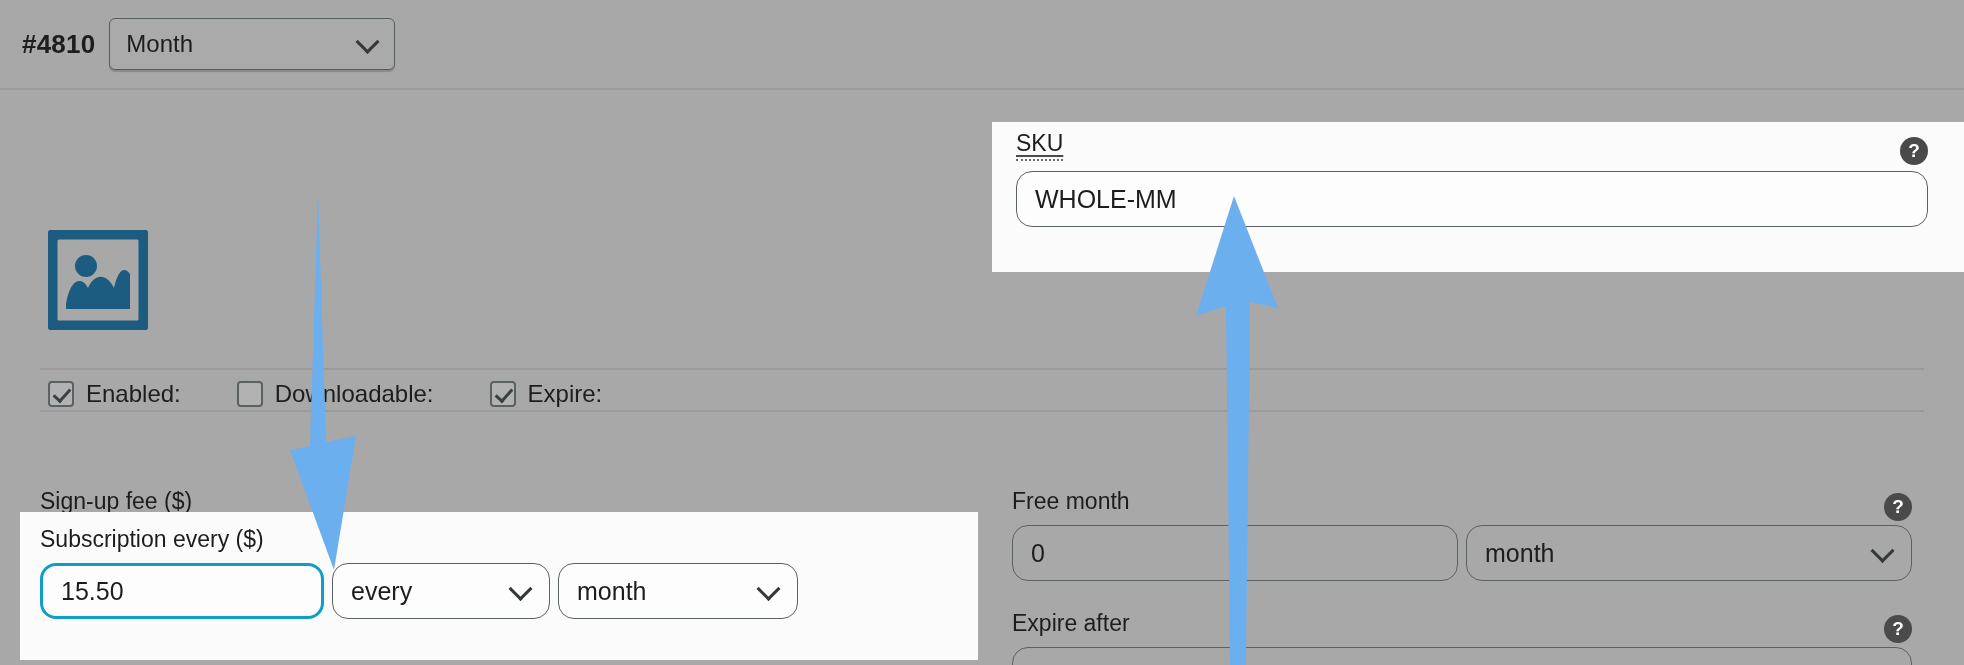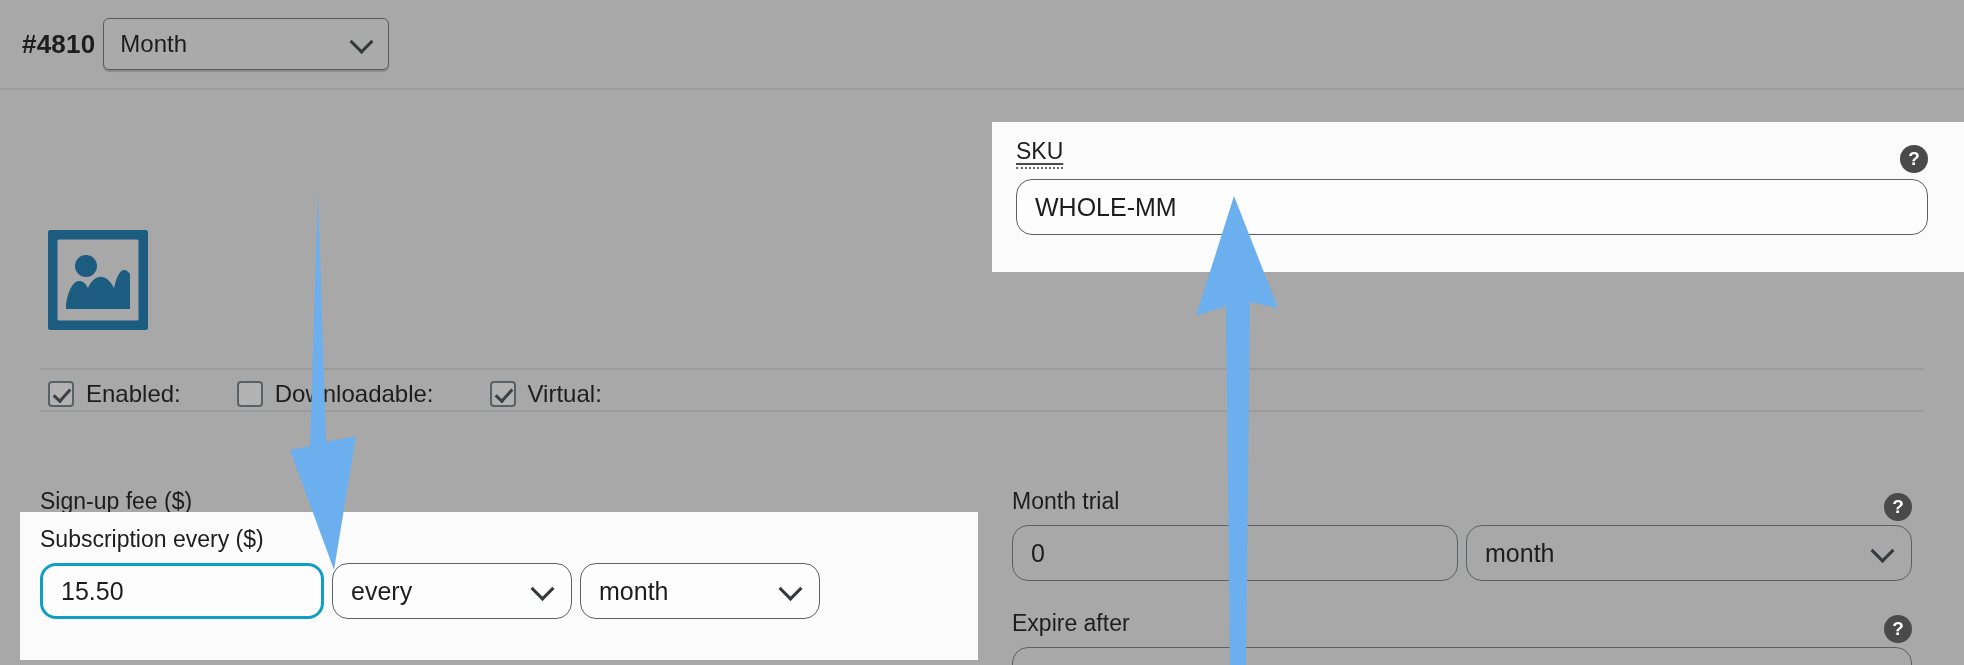--- a/index.html
+++ b/index.html
@@ -18,21 +18,21 @@
   
   .header-row {
     position: absolute;
     left: 0; top: 0; width: 1964px; height: 88px;
     display: flex; align-items: center;
     padding-left: 22px;
   }
   .variation-id {
     font-size: 26px; font-weight: bold; color: #1d1d1d;
     letter-spacing: .2px;
-    margin-right: 8px;
+    margin-right: 14px;
   }
   .header-select {
     width: 286px; height: 52px;
     border: 1px solid #555c60;
     border-radius: 6px;
     background: #aaaaaa;
     display: flex; align-items: center;
     padding: 0 16px;
     font-size: 24px; color: #1d1d1d;
     box-shadow: 0 2px 1px rgba(0,0,0,.18);
@@ -147,28 +147,28 @@
 
   
   .panel {
     position: absolute;
     background: #fbfbfc;
     z-index: 5;
   }
   #panel-sku  { left: 992px; top: 122px; width: 972px; height: 150px; }
   #panel-sub  { left: 20px;  top: 512px; width: 958px; height: 148px; }
 
-  #panel-sku .inner { position: absolute; left: 24px; top: 16px; width: 912px; }
+  #panel-sku .inner { position: absolute; left: 24px; top: 8px; width: 912px; }
   #panel-sku .ctl { width: 912px; background: #fdfdfe; }
 
   #panel-sub .inner { position: absolute; left: 20px; top: 14px; }
   #panel-sub .row { display: flex; gap: 8px; }
   #panel-sub .ctl { background: #fdfdfe; }
   #panel-sub .ctl.price { width: 284px; }
-  #panel-sub .ctl.every { width: 240px; }
+  #panel-sub .ctl.every { width: 218px; }
   #panel-sub .ctl.period { width: 240px; }
 
   
   .arrow { position: absolute; z-index: 9; pointer-events: none; }
   #arrow-down { left: 282px; top: 192px; }
   #arrow-up   { left: 1178px; top: 196px; }
 </style>
 </head>
 <body>
 
@@ -200,34 +200,34 @@
       <label class="cb-item">
         <span class="cb-box checked"></span>
         <span>Enabled:</span>
       </label>
       <label class="cb-item">
         <span class="cb-box"></span>
         <span>Downloadable:</span>
       </label>
       <label class="cb-item">
         <span class="cb-box checked"></span>
-        <span>Virtual:</span>
+        <span>Expire:</span>
       </label>
     </div>
 
     <div class="blk" id="blk-signup">
       <span class="field-label">Sign-up fee ($)</span>
       <div class="ctl">
         <span>0</span>
       </div>
     </div>
 
     <div class="blk" id="blk-freetrial">
       <div class="label-row">
-        <span class="field-label">Month trial</span>
+        <span class="field-label">Free month</span>
         <span class="help-badge">?</span>
       </div>
       <div class="row">
         <div class="ctl num">
           <span>0</span>
         </div>
         <div class="ctl sel">
           <span>month</span>
           <span class="caret"></span>
         </div>

